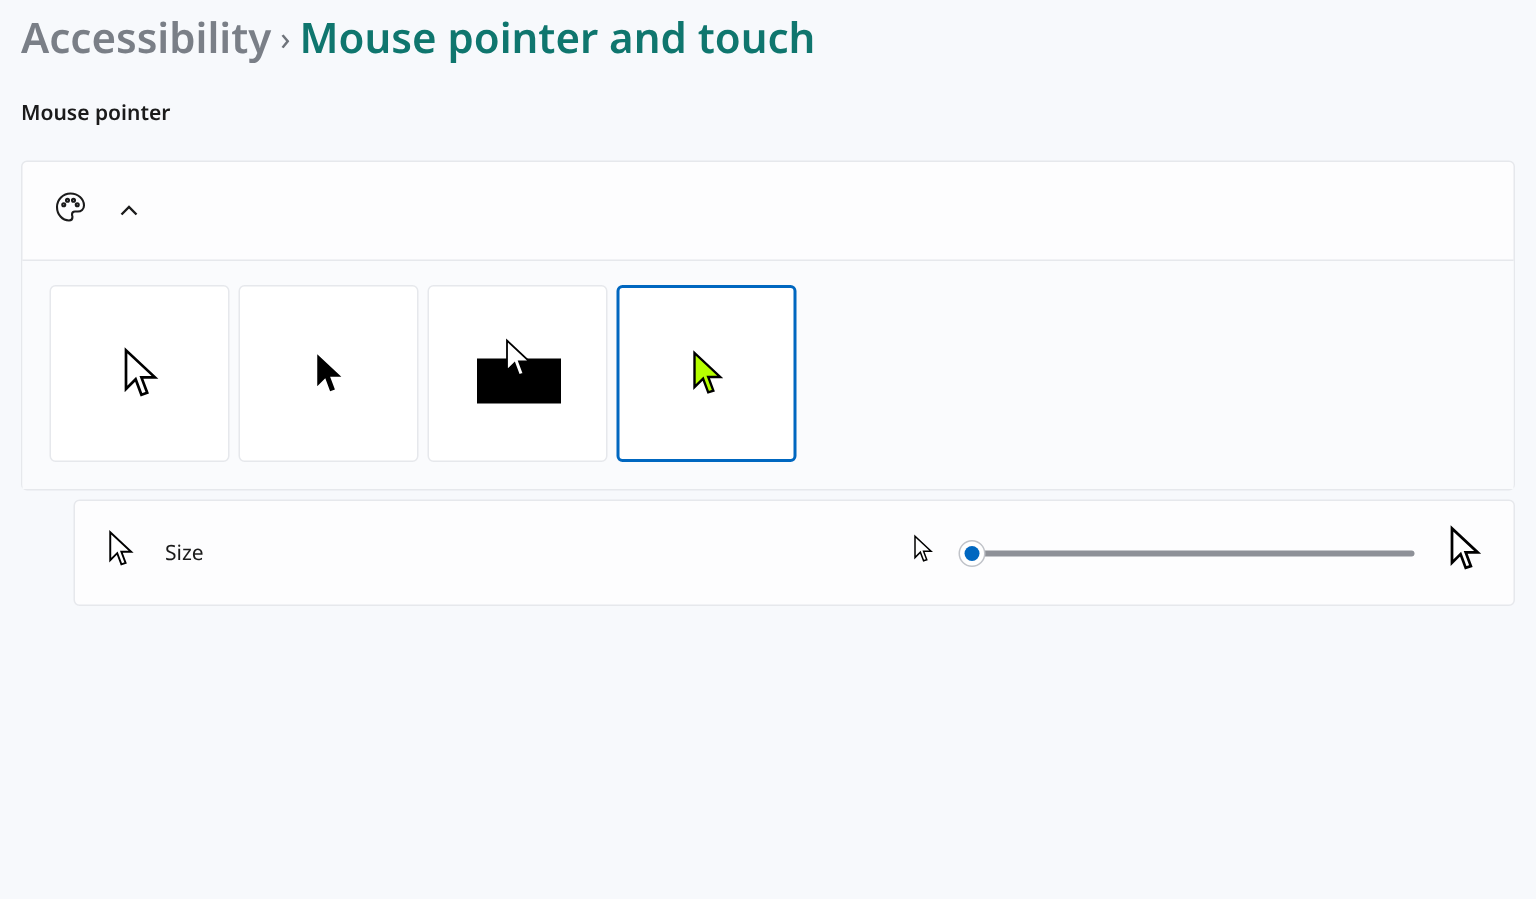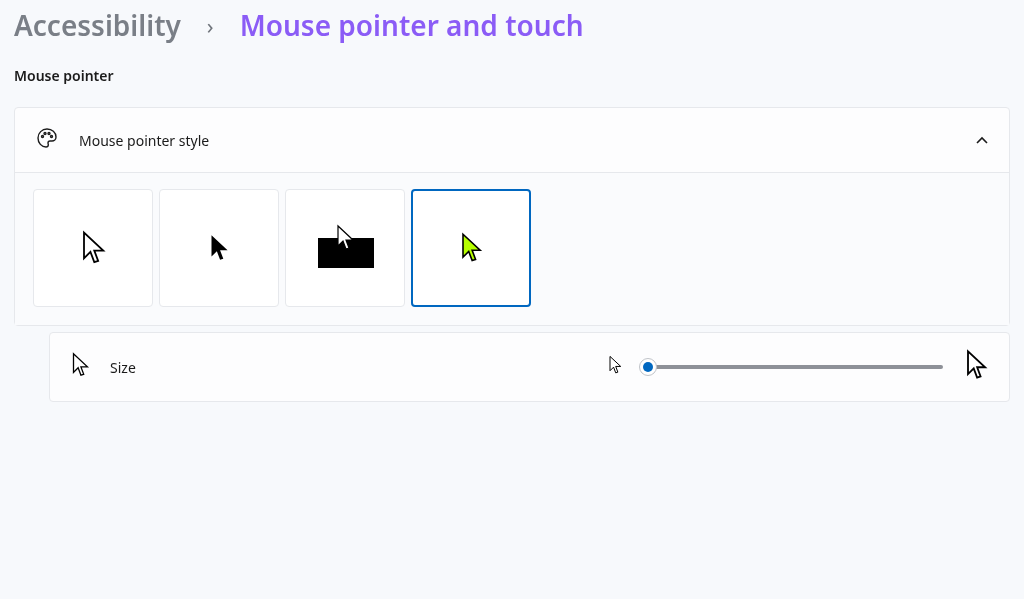--- a/index.html
+++ b/index.html
@@ -11,38 +11,38 @@
       width: 1024px;
       height: 599px;
       overflow: hidden;
     }
     .page { padding: 6px 14px 14px 14px; }
 
     
     .breadcrumb {
       display: flex;
       align-items: baseline;
-      gap: 26px;
+      gap: 6px;
       margin-bottom: 22px;
     }
     .crumb-parent {
       font-size: 28px;
       font-weight: 600;
       color: #7a7f87;
     }
     .crumb-sep {
       font-size: 22px;
       color: #6f747b;
       position: relative;
       top: -2px;
     }
     .crumb-current {
       font-size: 28px;
       font-weight: 600;
-      color: #8b5cf6;
+      color: #0f766e;
     }
 
     .section-title {
       font-size: 14px;
       font-weight: 600;
       margin-bottom: 22px;
     }
 
     
     .card {
@@ -181,21 +181,20 @@
     <div class="expander-header">
       <span>
         <svg width="24" height="24" viewBox="0 0 24 24" fill="none" stroke="#1b1b1b" stroke-width="1.4">
           <path d="M12 3c5 0 9 3.6 9 8 0 2.5-2 4-4 4h-2c-1.1 0-2 .9-2 2 0 .6.3 1.1.3 1.7 0 1.3-1 2.3-2.3 2.3C6.6 21 3 17 3 12c0-5 4-9 9-9z"></path>
           <circle cx="7.5" cy="10.5" r="1"></circle>
             <circle cx="10" cy="7.5" r="1"></circle>
           <circle cx="14" cy="7.5" r="1"></circle>
             <circle cx="16.5" cy="10.5" r="1"></circle>
         </svg>
       </span>
-      <span class="label">Mouse pointer style</span>
       <span class="chev-up">
         <svg width="14" height="14" viewBox="0 0 14 14" fill="none" stroke="#1b1b1b" stroke-width="1.6">
           <polyline points="2,9 7,4 12,9"></polyline>
         </svg>
       </span>
     </div>
 
     <div class="expander-body">
       <div class="style-row">
 

